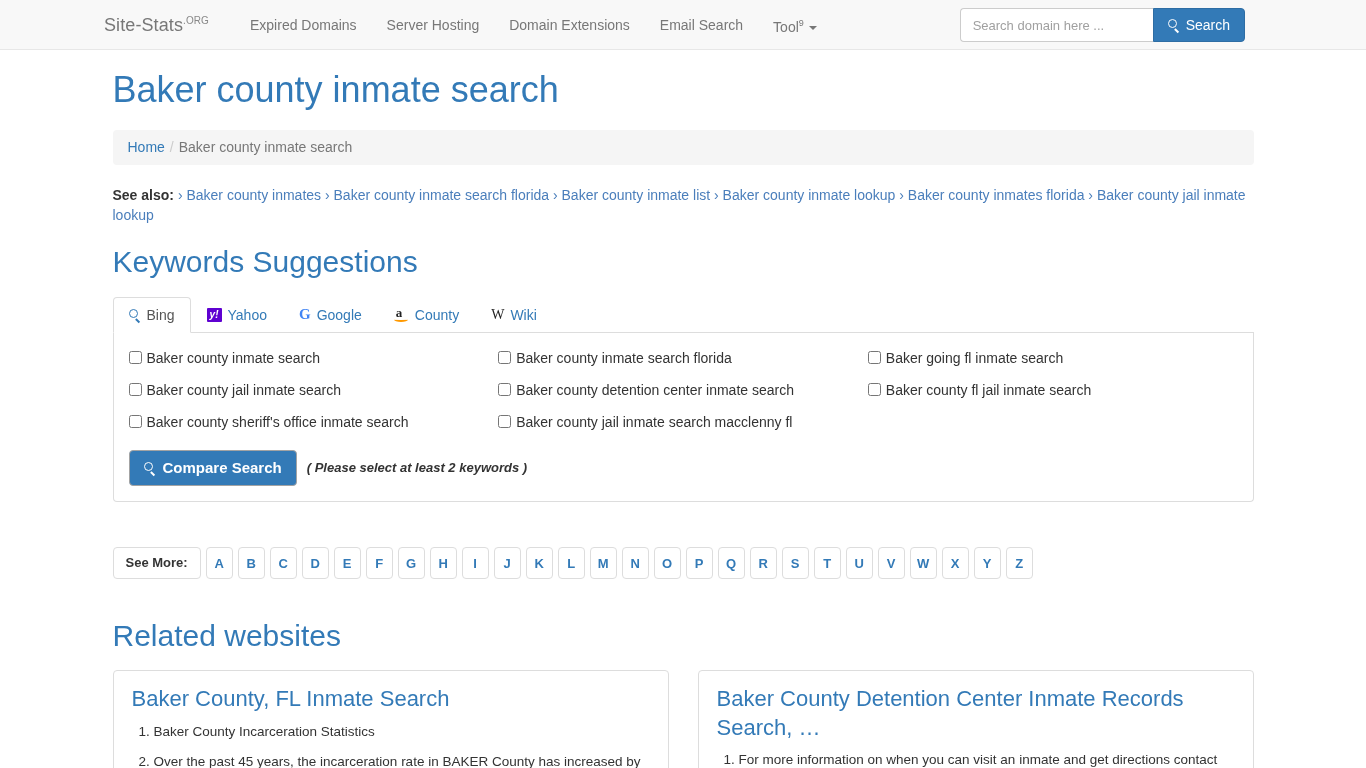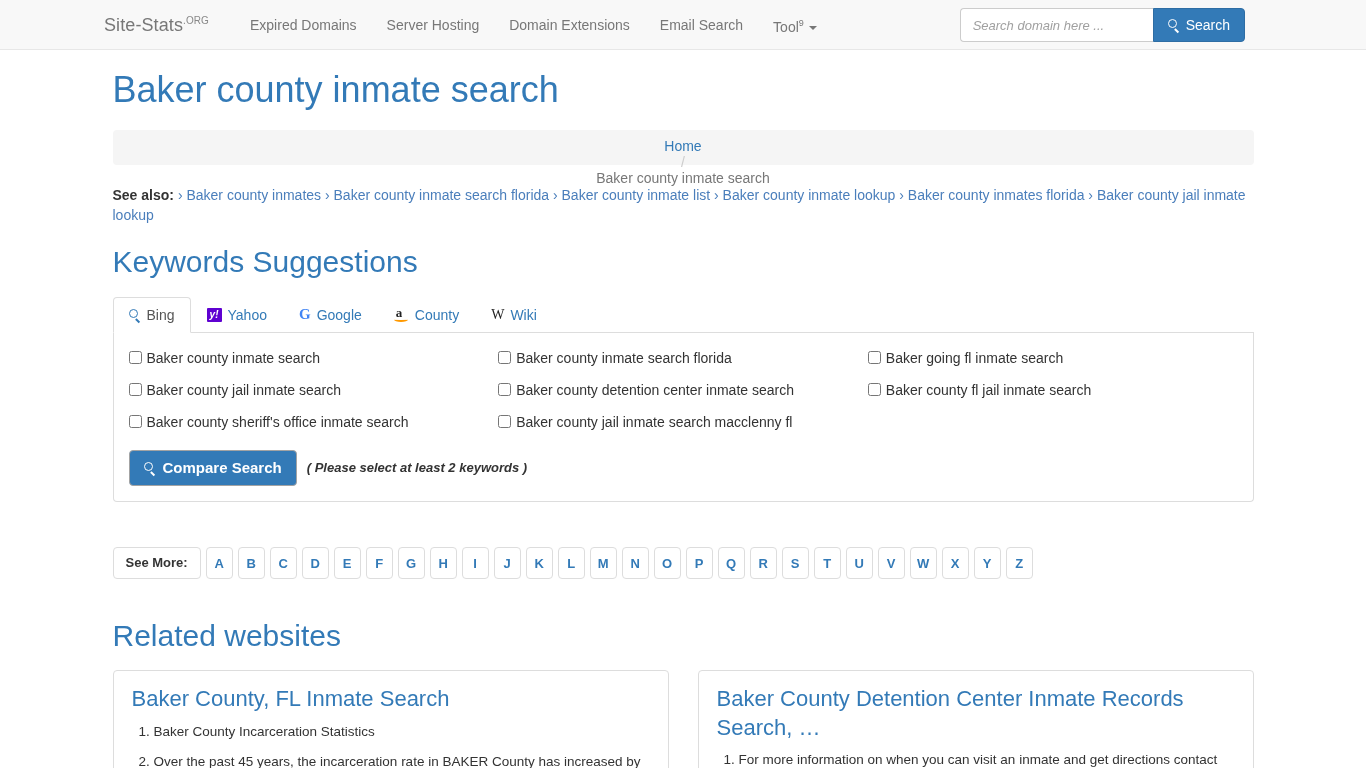--- a/index.html
+++ b/index.html
@@ -76,21 +76,20 @@
     height: 34px;
     border: 1px solid #cccccc;
     border-right: none;
     border-radius: 4px 0 0 4px;
     padding: 6px 12px;
     font-size: 13px;
     color: #555;
     outline: none;
     font-family: "Liberation Sans", sans-serif;
     background: #fff;
-    font-style: italic;
   }
   .search-input::placeholder { color: #a0a0a0; }
   .btn-search {
     height: 34px;
     background: #337ab7;
     border: 1px solid #2e6da4;
     border-radius: 0 4px 4px 0;
     color: #ffffff;
     font-size: 14px;
     padding: 0 14px;
@@ -144,21 +143,20 @@
     background: #f5f5f5;
     border-radius: 4px;
     padding: 8px 15px;
     margin: 0 0 20px 0;
     font-size: 14px;
     list-style: none;
     display: flex;
     align-items: center;
     gap: 0;
     height: 35px;
-    flex-direction: column;
   }
   .breadcrumb a { color: #337ab7; text-decoration: none; cursor: pointer; }
   .breadcrumb .sep { color: #cccccc; padding: 0 5px; }
   .breadcrumb .active { color: #777777; }
 
   .see-also {
     font-size: 14px;
     line-height: 20px;
     margin: 0 0 10px 0;
     color: #333;

